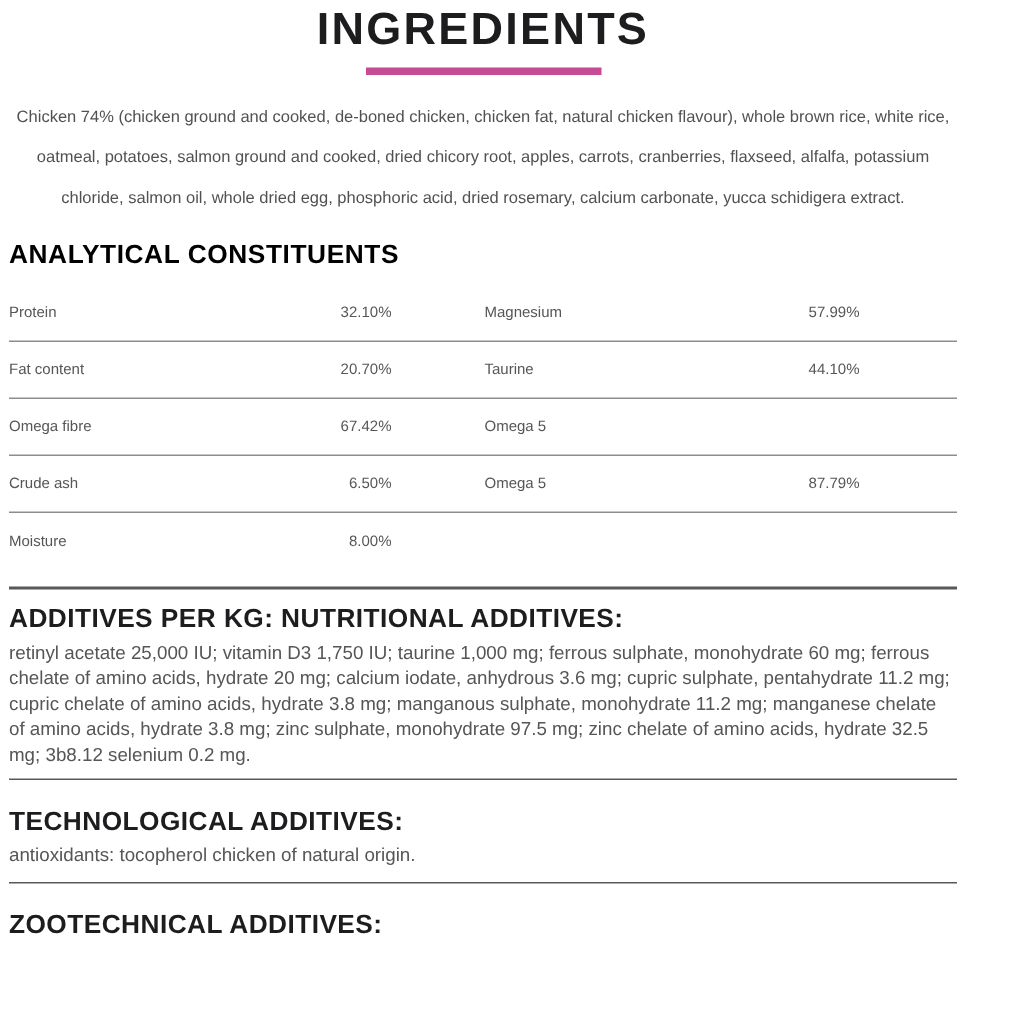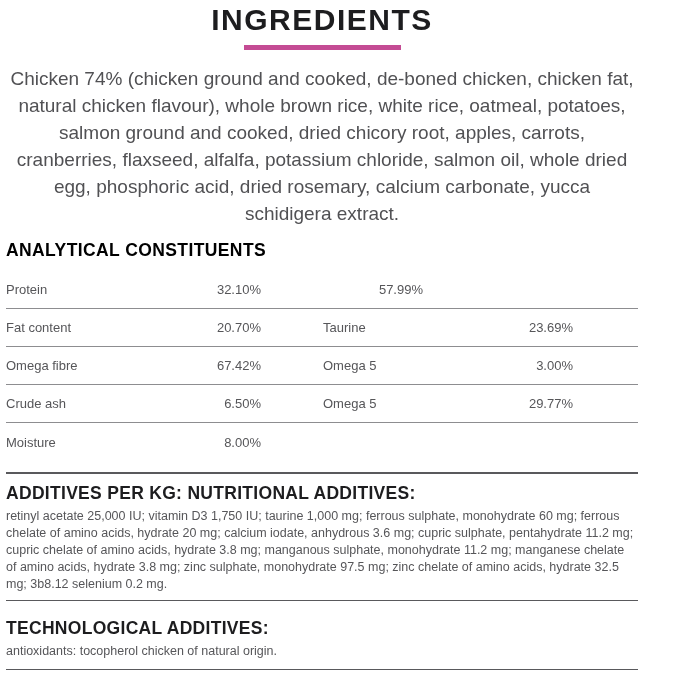--- a/index.html
+++ b/index.html
@@ -18,42 +18,42 @@
   }
   .accent-bar {
     width: 157px; height: 5px;
     background: #c44b94;
     margin: 8px auto 15px auto;
   }
 
   
   .ingredients {
     text-align: center;
-    font-size: 19px;
+    font-size: 11px;
     line-height: 27px;
     color: #515154;
     margin: 0 2px;
   }
 
   
   .h2 {
     font-size: 17.5px;
     font-weight: 700;
     letter-spacing: 0.4px;
     color: #000000;
     margin-top: 13px;
   }
   .table { margin-top: 10px; }
   .trow {
     display: grid;
     grid-template-columns: 151px 104px 227px 1fr;
     align-items: center;
     height: 38px;
     border-bottom: 1px solid #8d8d90;
-    font-size: 13px;
+    font-size: 10px;
     color: #565659;
   }
   .trow.last { border-bottom: none; }
   .cell-lv { text-align: right; }
   .cell-rl { padding-left: 62px; }
   .cell-rv { text-align: right; padding-right: 65px; }
 
   
   .rule-thick { border: none; border-top: 2px solid #59595c; margin-top: 11px; }
   .rule { border: none; border-top: 1.5px solid #59595c; }
@@ -83,39 +83,39 @@
   <div class="accent-bar"></div>
 
   <p class="ingredients">Chicken 74% (chicken ground and cooked, de-boned chicken, chicken fat, natural chicken flavour), whole brown rice, white rice, oatmeal, potatoes, salmon ground and cooked, dried chicory root, apples, carrots, cranberries, flaxseed, alfalfa, potassium chloride, salmon oil, whole dried egg, phosphoric acid, dried rosemary, calcium carbonate, yucca schidigera extract.</p>
 
   <div class="h2">ANALYTICAL CONSTITUENTS</div>
 
   <div class="table">
     <div class="trow">
       <div class="cell-ll">Protein</div>
       <div class="cell-lv">32.10%</div>
+      <div class="cell-rl">Magnesium</div>
       <div class="cell-rv">57.99%</div>
     </div>
     <div class="trow">
       <div class="cell-ll">Fat content</div>
       <div class="cell-lv">20.70%</div>
       <div class="cell-rl">Taurine</div>
-      <div class="cell-rv">23.69%</div>
+      <div class="cell-rv">44.10%</div>
     </div>
     <div class="trow">
       <div class="cell-ll">Omega fibre</div>
       <div class="cell-lv">67.42%</div>
       <div class="cell-rl">Omega 5</div>
-      <div class="cell-rv">3.00%</div>
     </div>
     <div class="trow">
       <div class="cell-ll">Crude ash</div>
       <div class="cell-lv">6.50%</div>
       <div class="cell-rl">Omega 5</div>
-      <div class="cell-rv">29.77%</div>
+      <div class="cell-rv">87.79%</div>
     </div>
     <div class="trow last">
       <div class="cell-ll">Moisture</div>
       <div class="cell-lv">8.00%</div>
       <div class="cell-rl"></div>
       <div class="cell-rv"></div>
     </div>
   </div>
 
   <hr class="rule-thick">

